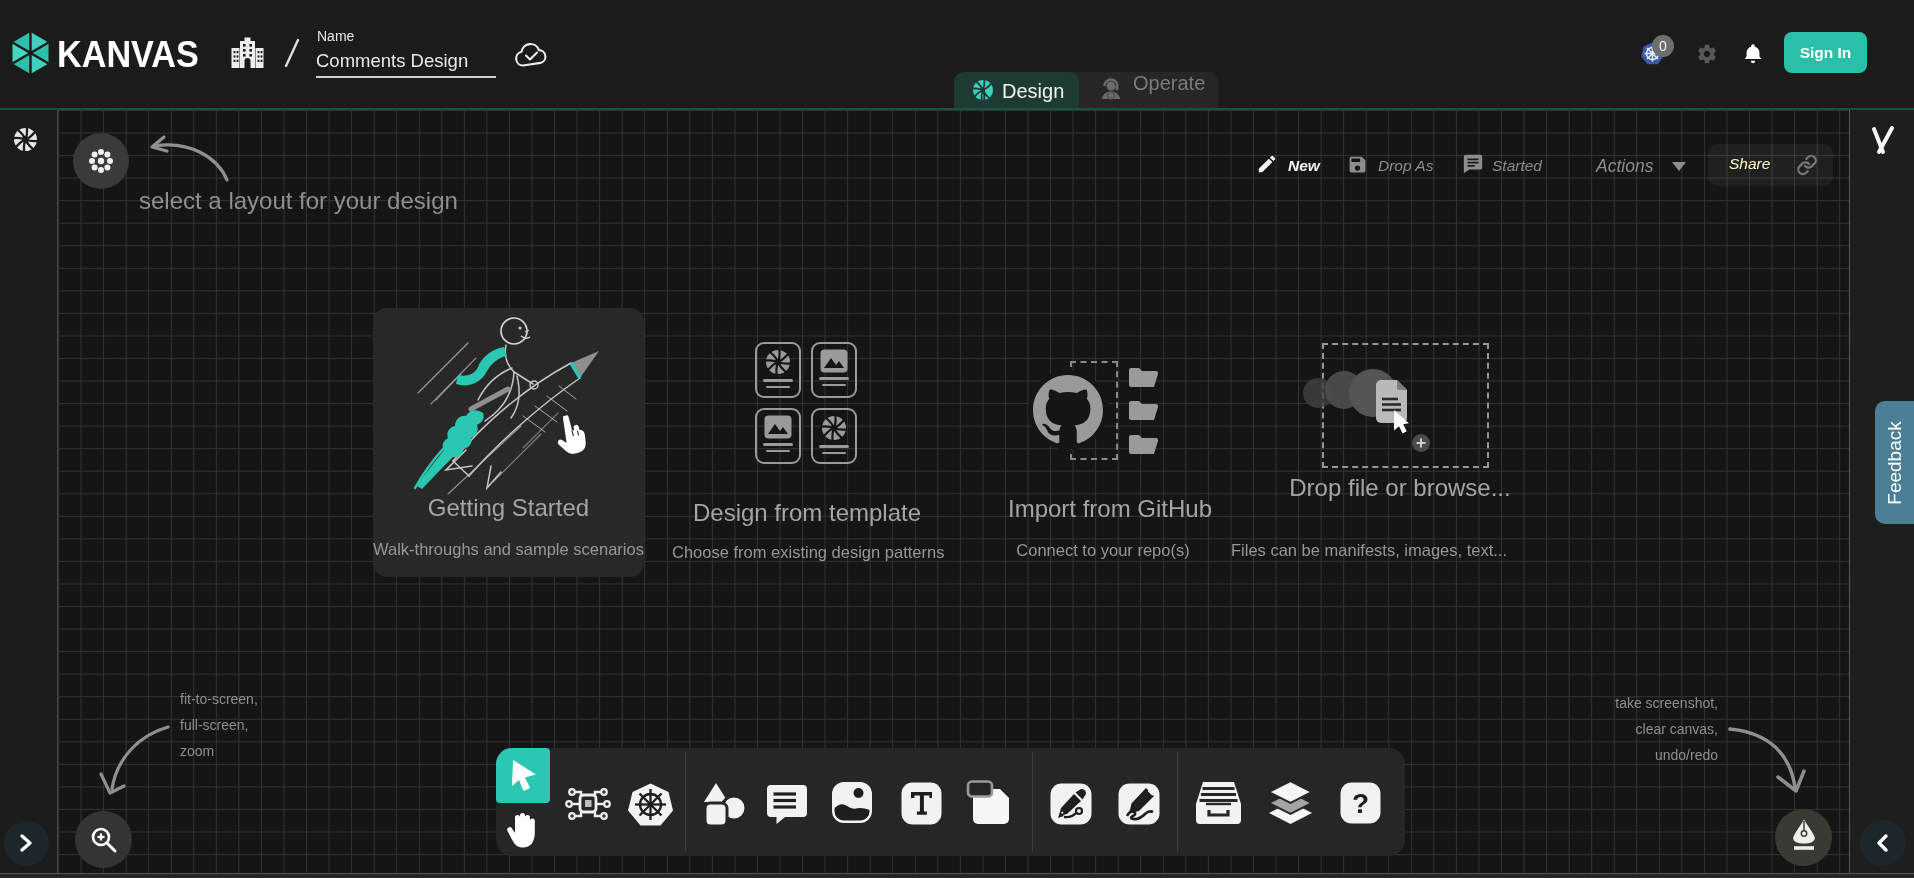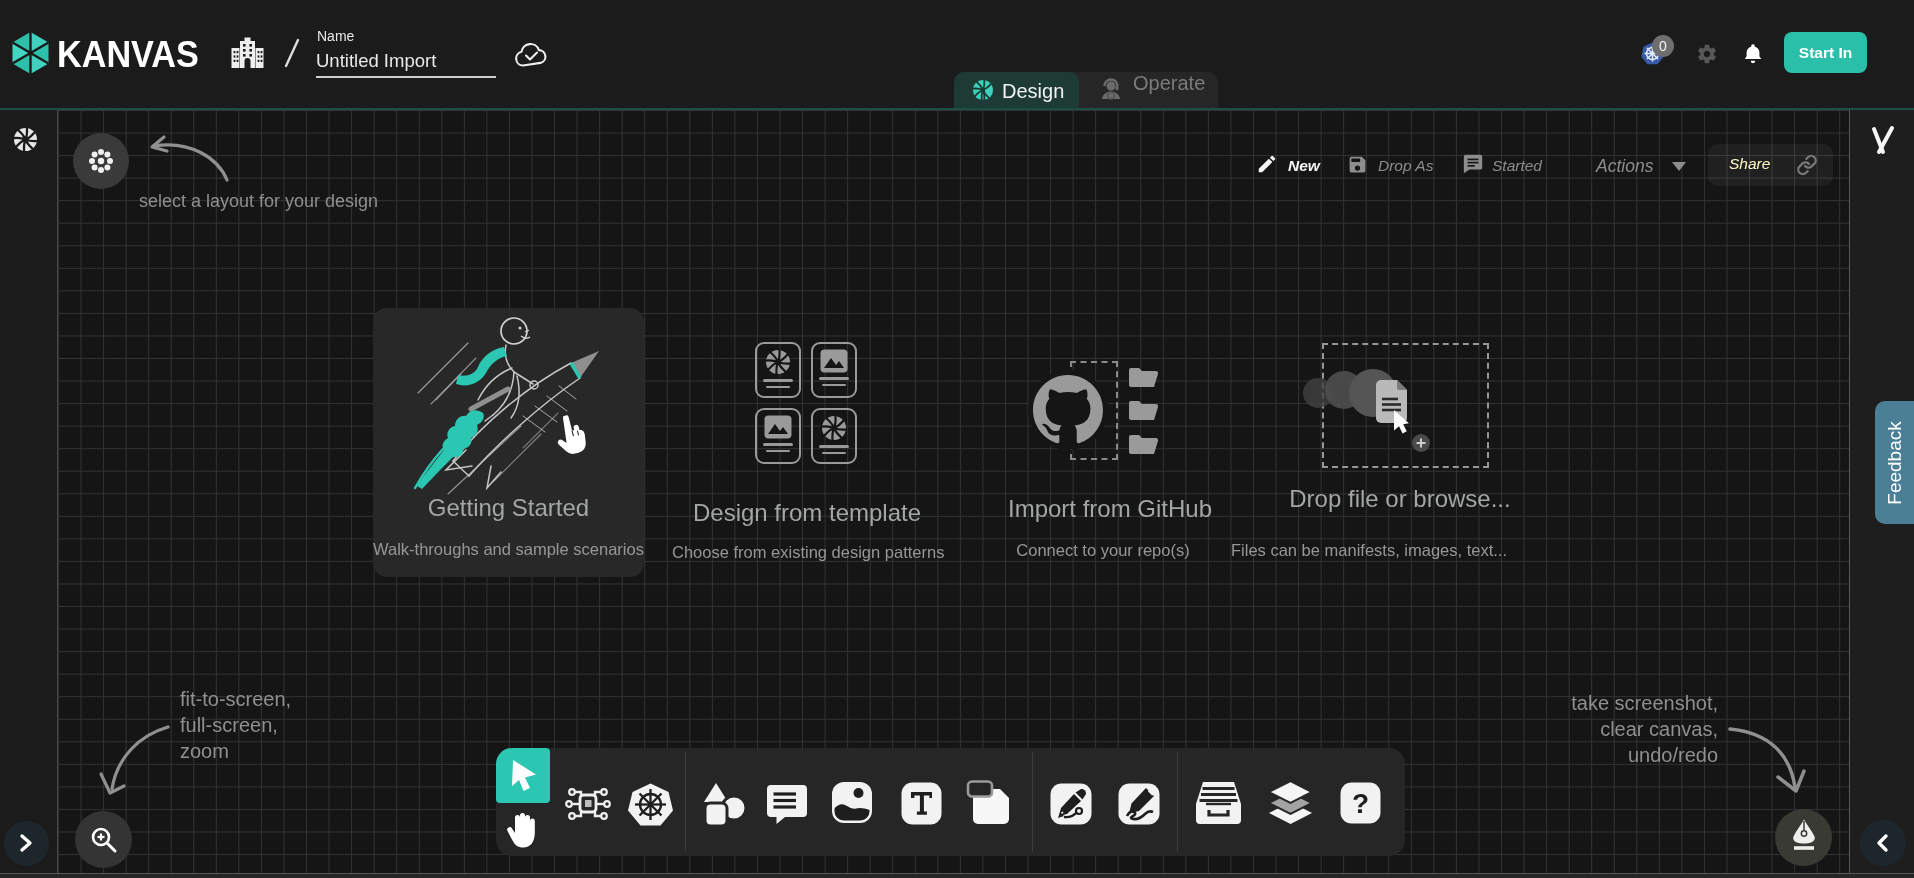--- a/index.html
+++ b/index.html
@@ -14,21 +14,21 @@
     background-color:#151515;
     background-image:
       linear-gradient(to right, #333333 1px, transparent 1px),
       linear-gradient(to bottom, #333333 1px, transparent 1px);
     background-size:22.55px 22.55px; }
   #leftstrip { position:absolute; left:0; top:110px; width:58px; height:768px; background:#1b1b1b; }
   #rightstrip { position:absolute; left:1849px; top:110px; width:65px; height:768px; background:#1e1e1e; border-left:1px solid #5a5a5a; }
   #bottomstrip { position:absolute; left:0; top:873px; width:1914px; height:5px; background:#262626; border-top:1px solid #585858; }
   .cardtitle { position:absolute; color:#a2a6a6; font-size:24px; text-align:center; white-space:nowrap; }
   .cardsub  { position:absolute; color:#979797; font-size:16.5px; text-align:center; white-space:nowrap; }
-  .hint { color:#8f8f8f; font-size:20px; line-height:26px; }
+  .hint { color:#8f8f8f; font-size:14px; line-height:26px; }
   .minicard { position:absolute; width:46px; height:56px; border:2px solid #9a9a9a; border-radius:9px;
     display:flex; flex-direction:column; align-items:center; }
   .mc-icon { margin-top:5px; }
   .mc-line { height:2.5px; background:#9a9a9a; border-radius:2px; margin-top:4px; }
   .tb-label { position:absolute; top:157px; font-size:15.5px; color:#8d8d8d; white-space:nowrap;font-style:italic; }
 </style>
 </head>
 <body>
 <div id="header"></div>
 <div id="leftstrip"></div>
@@ -86,21 +86,21 @@
         <rect x="29.6" y="22.8" width="1.8" height="2.2"></rect>
       <path d="M13.5,31 v-7 a3,3 0 0 1 6,0 v7 z"></path>
     </g>
   </svg>
 
   <svg class="abs" style="left:282px;top:38px" width="20" height="30" viewBox="0 0 20 30">
     <line x1="16" y1="2" x2="4" y2="28" stroke="#ddd" stroke-width="2.4" stroke-linecap="round"></line>
   </svg>
 
   <div class="abs" style="left:317px;top:28px;color:#e9e9e9;font-size:14px">Name</div>
-  <div class="abs" style="left:316px;top:50px;color:#e9e9e9;font-size:18.5px">Untitled Import</div>
+  <div class="abs" style="left:316px;top:50px;color:#e9e9e9;font-size:18.5px">Comments Design</div>
   <div class="abs" style="left:316px;top:76px;width:180px;height:2px;background:#cfcfcf"></div>
 
   <svg class="abs" style="left:515px;top:42px" width="32" height="26" viewBox="0 0 32 26">
     <path d="M8 23.5 a7 7 0 0 1 -1.5 -13.8 a9 9 0 0 1 17.4 -1.6 a6.5 6.5 0 0 1 1.6 12.8 z" fill="none" stroke="#eee" stroke-width="2.1" stroke-linejoin="round"></path>
     <path d="M11 13.5 l4 4 l7 -7" fill="none" stroke="#eee" stroke-width="2.1" stroke-linecap="round" stroke-linejoin="round"></path>
   </svg>
 
   <div class="abs" style="left:954px;top:72px;width:264px;height:36px;background:#262626;border-radius:10px 10px 0 0"></div>
   <div class="abs" style="left:954px;top:72px;width:125px;height:36px;background:#1d3a34;border-radius:10px 10px 0 0"></div>
   <svg class="abs" style="left:972px;top:79px" width="22" height="22" viewBox="-12 -12 24 24">
@@ -142,21 +142,21 @@
 
   <svg class="abs" style="left:1696px;top:43px" width="22" height="22" viewBox="0 0 24 24" fill="#585858">
     <path d="M19.4 13c.04-.33.06-.66.06-1s-.02-.67-.06-1l2.1-1.65c.2-.15.25-.42.12-.64l-2-3.46c-.12-.22-.39-.3-.61-.22l-2.5 1c-.52-.4-1.08-.73-1.7-.98L14.5 2.4c-.04-.24-.24-.4-.5-.4h-4c-.25 0-.46.16-.5.4l-.3 2.65c-.6.25-1.17.59-1.7.98l-2.5-1c-.22-.08-.49 0-.6.22l-2 3.46c-.13.22-.08.49.12.64L4.6 11c-.04.33-.07.66-.07 1s.03.67.07 1l-2.1 1.65c-.2.15-.25.42-.13.64l2 3.46c.12.22.39.3.61.22l2.5-1c.52.4 1.08.73 1.7.98l.3 2.65c.04.24.25.4.5.4h4c.25 0 .46-.16.5-.4l.3-2.65c.6-.25 1.17-.59 1.7-.98l2.5 1c.22.08.49 0 .6-.22l2-3.46c.13-.22.08-.49-.12-.64L19.4 13zM12 15.5c-1.93 0-3.5-1.57-3.5-3.5s1.57-3.5 3.5-3.5 3.5 1.57 3.5 3.5-1.57 3.5-3.5 3.5z"></path>
   </svg>
 
   <svg class="abs" style="left:1742px;top:42px" width="22" height="23" viewBox="0 0 24 24" fill="#fff">
     <path d="M12 2 a2 2 0 0 1 2 2 v.5 a7 7 0 0 1 5 6.5 v4 l2 3 H3 l2 -3 v-4 a7 7 0 0 1 5 -6.5 V4 a2 2 0 0 1 2 -2z"></path>
     <path d="M9.5 20 h5 a2.5 2.5 0 0 1 -5 0z"></path>
   </svg>
 
-  <div class="abs" style="left:1784px;top:32px;width:83px;height:41px;background:#2abfa9;border-radius:8px;color:#fff;font-size:15.5px;font-weight:bold;text-align:center;line-height:41px">Start In</div>
+  <div class="abs" style="left:1784px;top:32px;width:83px;height:41px;background:#2abfa9;border-radius:8px;color:#fff;font-size:15.5px;font-weight:bold;text-align:center;line-height:41px">Sign In</div>
 </div>
 
 <div id="overlays">
 
   <svg class="abs" style="left:13px;top:127px" width="25" height="25" viewBox="-12.5 -12.5 25 25">
     <circle r="11.5" fill="#e6e6e6"></circle>
     <g stroke="#1b1b1b" stroke-width="2.2" fill="none">
       <path d="M0,0 Q5,-2 9.5,-7.5"></path>
         <path d="M0,0 Q5,-2 9.5,-7.5" transform="rotate(45)"></path>
       <path d="M0,0 Q5,-2 9.5,-7.5" transform="rotate(90)"></path>
@@ -181,21 +181,21 @@
         <circle cx="-6.4" cy="6.4" r="3"></circle>
       <circle cx="-9" cy="0" r="3"></circle>
         <circle cx="-6.4" cy="-6.4" r="3"></circle>
     </g>
   </svg>
 
   <svg class="abs" style="left:138px;top:132px" width="100" height="56" viewBox="0 0 100 56">
     <path d="M89 48 C 80 26, 52 8, 16 14" fill="none" stroke="#909090" stroke-width="3.2" stroke-linecap="round"></path>
     <path d="M26 5 L14 15 L29 19" fill="none" stroke="#909090" stroke-width="3.2" stroke-linecap="round" stroke-linejoin="round"></path>
   </svg>
-  <div class="abs hint" style="left:139px;top:188px;font-size:18px">select a layout for your design</div>
+  <div class="abs hint" style="left:139px;top:188px;font-size:24px">select a layout for your design</div>
 
   <div class="abs" style="left:373px;top:308px;width:271px;height:269px;background:#282828;border-radius:14px"></div>
   <svg class="abs" style="left:373px;top:308px" width="271" height="269" viewBox="0 0 271 269">
     <g fill="none" stroke="#c6c6c6" stroke-width="1.5" stroke-linecap="round">
 
       <path d="M95 35 L45 85" stroke-width="1.1" opacity="0.75"></path>
       <path d="M103 50 L58 96" stroke-width="1.1" opacity="0.65"></path>
       <path d="M88 66 L63 92" stroke-width="1.1" opacity="0.5"></path>
 
       <path d="M148 118 L75 186" stroke-width="1.1" opacity="0.7"></path>
@@ -337,21 +337,21 @@
       <line x1="8" y1="25.5" x2="27" y2="25.5"></line>
       <line x1="8" y1="31" x2="27" y2="31"></line>
     </g>
     <path d="M20 31 l0 20.5 l5 -4.3 l3.6 7.2 l4.1 -2.1 l-3.5 -7.1 l5.7 -0.9 Z" fill="#fdfdfd"></path>
     <circle cx="47" cy="64" r="9" fill="#4a4a4a"></circle>
     <g stroke="#cfcfcf" stroke-width="2">
       <line x1="42.5" y1="64" x2="51.5" y2="64"></line>
         <line x1="47" y1="59.5" x2="47" y2="68.5"></line>
     </g>
   </svg>
-  <div class="cardtitle" style="left:1265px;top:485px;width:270px">Drop file or browse...</div>
+  <div class="cardtitle" style="left:1265px;top:474px;width:270px">Drop file or browse...</div>
   <div class="cardsub" style="left:1231px;top:541px;width:270px">Files can be manifests, images, text...</div>
 
   <div id="actionbar">
     <svg class="abs" style="left:1256px;top:153px" width="22" height="22" viewBox="0 0 24 24" fill="#f5f5f5">
       <path d="M3 17.25 V21 h3.75 L17.8 9.94 l-3.75 -3.75 L3 17.25z"></path>
       <path d="M20.7 7 a1 1 0 0 0 0 -1.4 l-2.3 -2.3 a1 1 0 0 0 -1.4 0 l-1.8 1.8 3.75 3.75 1.75 -1.85z"></path>
     </svg>
     <div class="tb-label" style="left:1288px;color:#f5f5f5;font-weight:bold">New</div>
     <svg class="abs" style="left:1347px;top:154px" width="21" height="21" viewBox="0 0 24 24" fill="#8d8d8d">
       <path d="M17 3 H5 a2 2 0 0 0 -2 2 v14 a2 2 0 0 0 2 2 h14 a2 2 0 0 0 2 -2 V7 l-4 -4z M12 19 a3 3 0 1 1 0 -6 3 3 0 0 1 0 6z M15 9 H5 V5 h10 v4z"></path>

